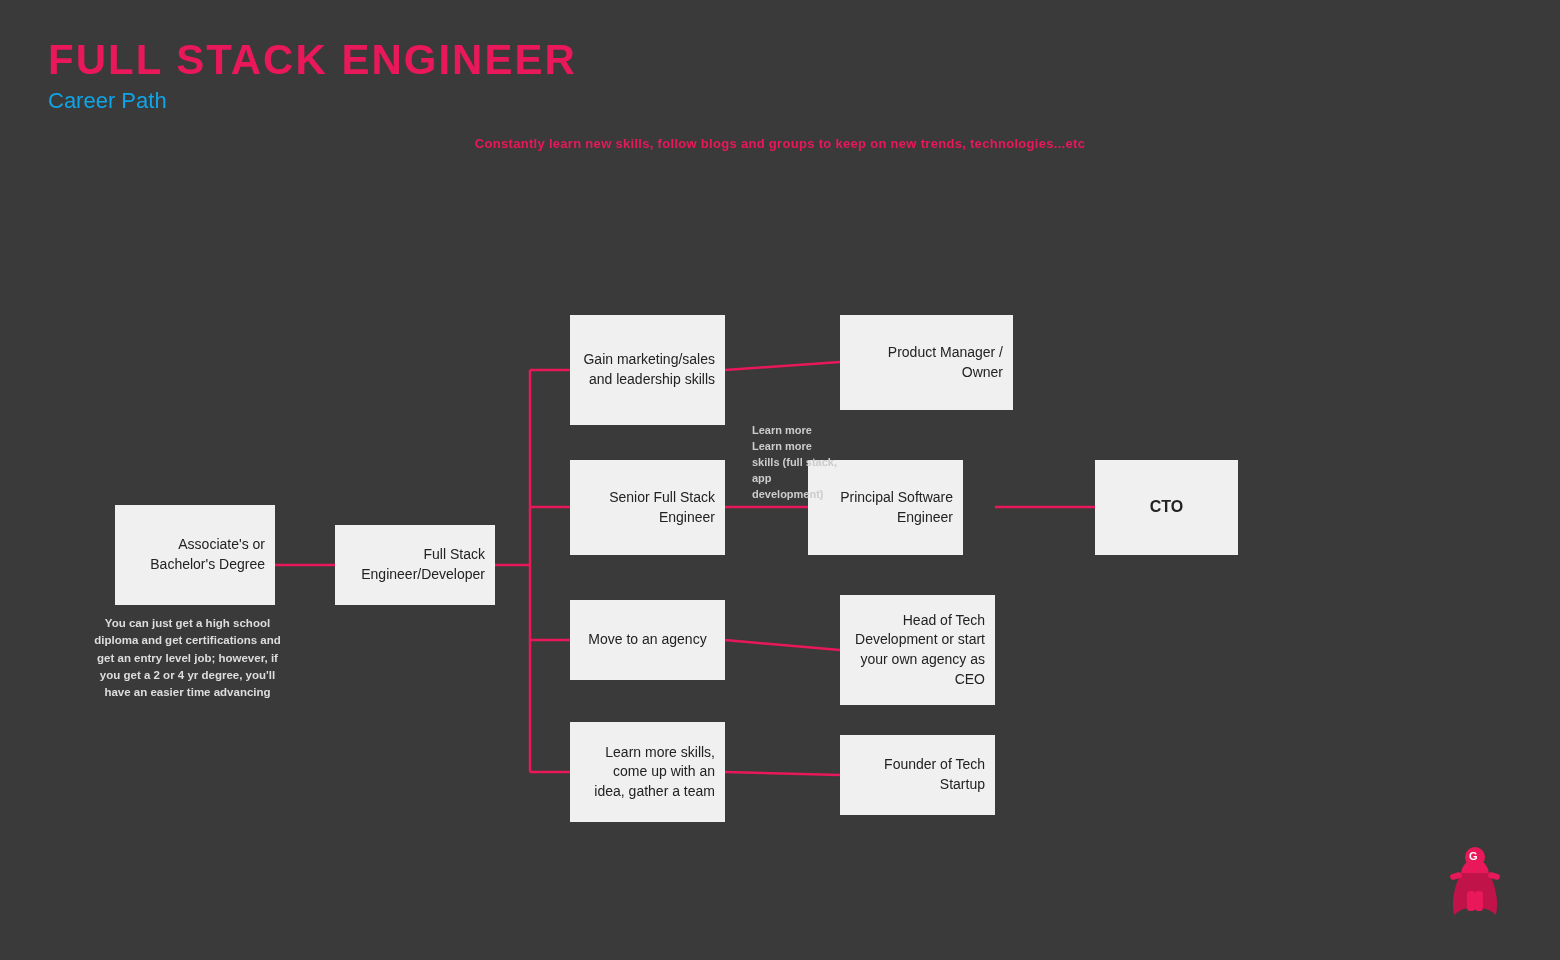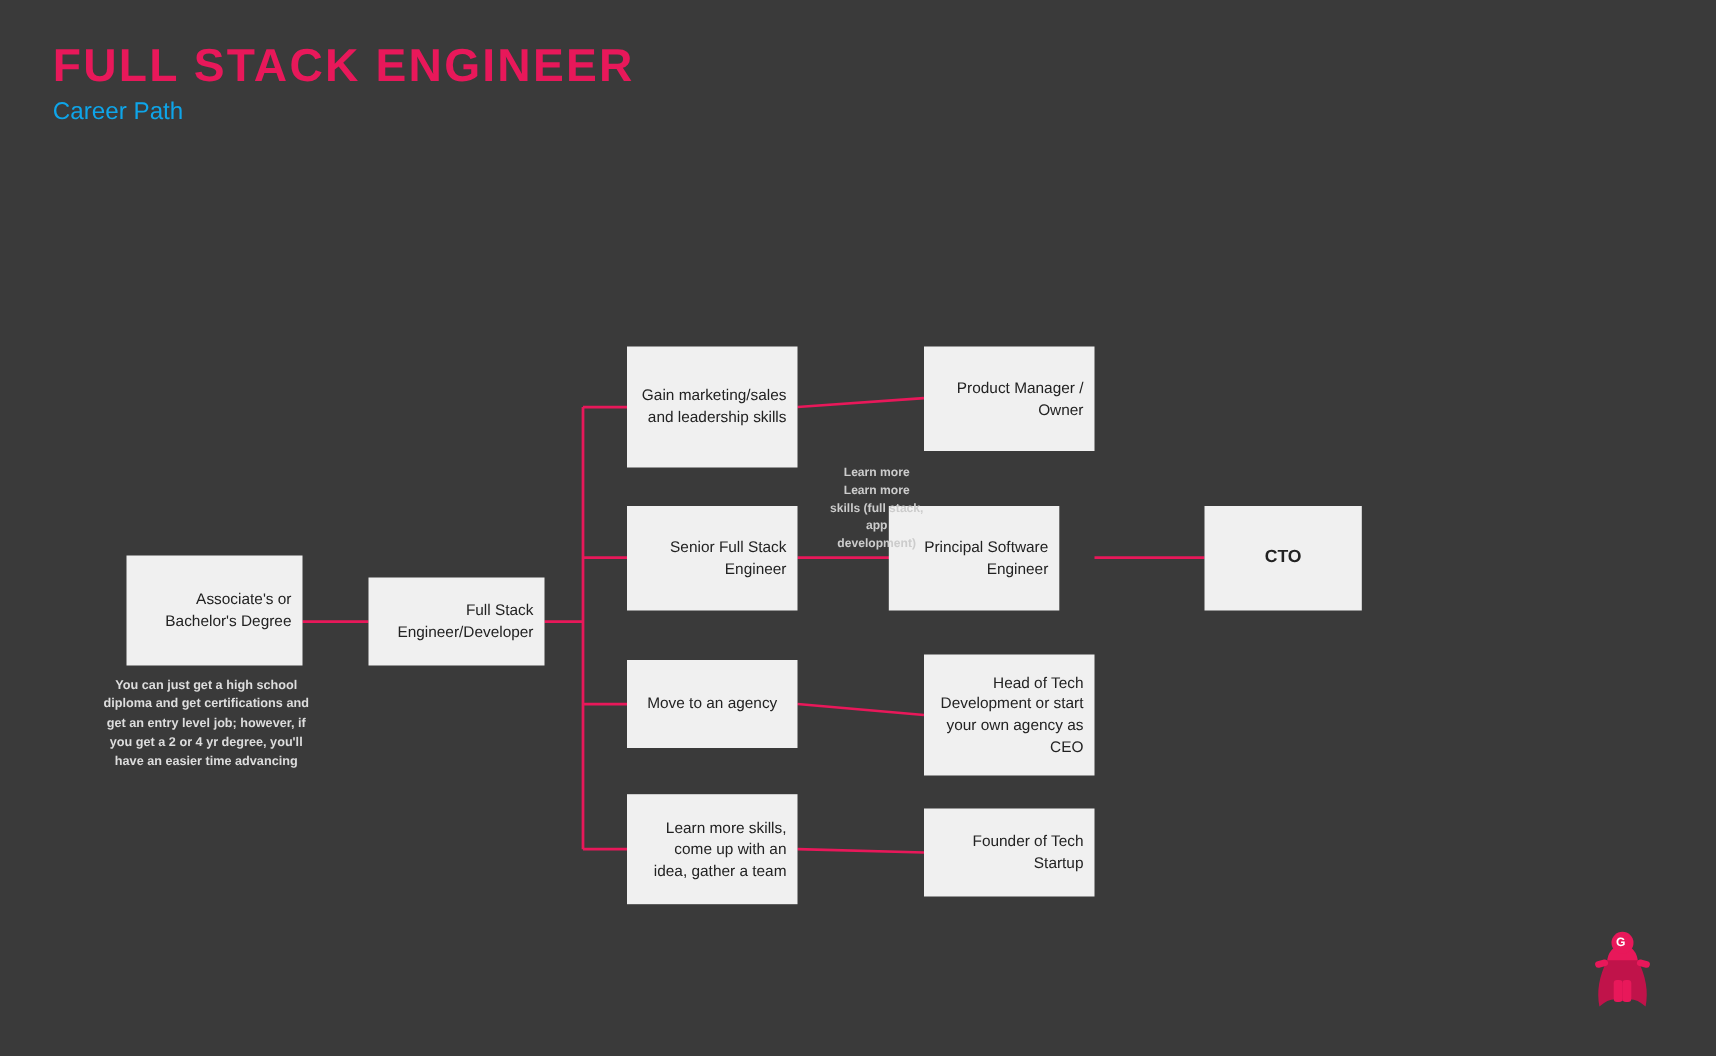--- a/index.html
+++ b/index.html
@@ -66,21 +66,21 @@
     
     #node-degree { left: 115px; top: 360px; width: 160px; height: 100px; }
     
     #node-fullstack { left: 335px; top: 380px; width: 160px; height: 80px; }
     
     #node-marketing { left: 570px; top: 170px; width: 155px; height: 110px; }
     #node-senior { left: 570px; top: 315px; width: 155px; height: 95px; }
     #node-agency { left: 570px; top: 455px; width: 155px; height: 80px; }
     #node-startup-learn { left: 570px; top: 577px; width: 155px; height: 100px; }
     
-    #node-pm { left: 840px; top: 170px; width: 155px; height: 95px; }
+    #node-pm { left: 840px; top: 170px; width: 173px; height: 95px; }
     #node-principal { left: 808px; top: 315px; width: 155px; height: 95px; }
     #node-headtech { left: 840px; top: 450px; width: 155px; height: 110px; }
     #node-founder { left: 840px; top: 590px; width: 155px; height: 80px; }
     
     #node-cto { left: 1095px; top: 315px; width: 143px; height: 95px; font-size: 16px; font-weight: 700; }
 
     .note-degree {
       position: absolute;
       left: 90px;
       top: 470px;
@@ -91,39 +91,40 @@
       font-weight: 700;
       line-height: 1.5;
     }
     .note-skills {
       position: absolute;
       left: 752px;
       top: 278px;
       width: 90px;
       color: #ccc;
       font-size: 11px;
-      text-align: center;
+      text-align: left;
       font-weight: 700;
       line-height: 1.45;
     }
 
     .hero-icon {
       position: absolute;
       bottom: 30px;
       right: 50px;
       width: 70px;
       height: 85px;
     }
   </style>
 </head>
 <body>
 
 <div class="header">
   <div class="main-title">FULL STACK ENGINEER</div>
   <div class="subtitle">Career Path</div>
+  <div class="tagline">Constantly learn new skills, follow blogs and groups to keep on new trends, technologies...etc</div>
 </div>
 
 <div class="diagram-container">
 
   <svg class="lines">
 
     <line x1="275" y1="420" x2="335" y2="420" stroke="#e8185a" stroke-width="2.5"></line>
 
     <line x1="495" y1="420" x2="530" y2="420" stroke="#e8185a" stroke-width="2.5"></line>
 

